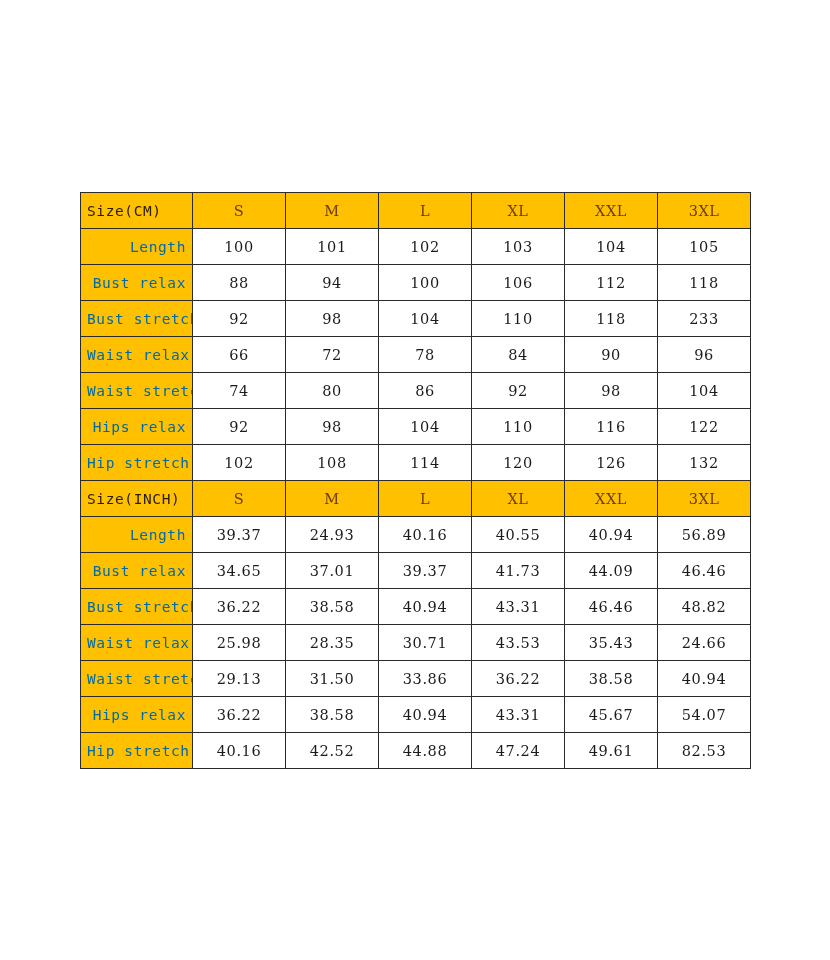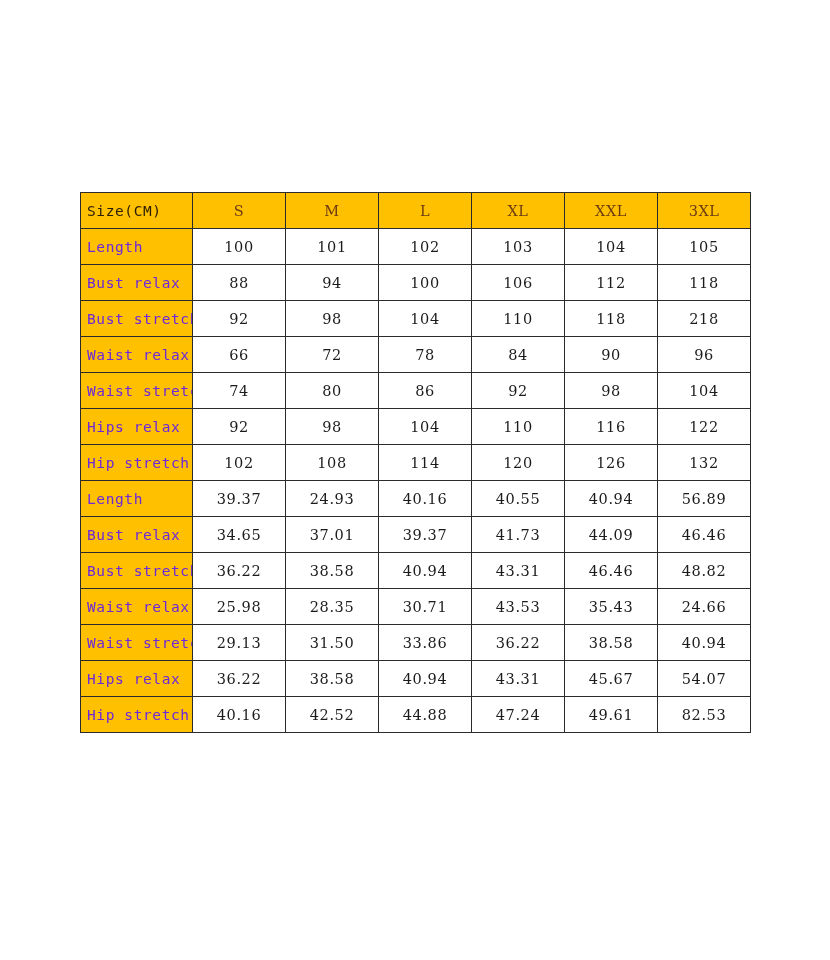--- a/index.html
+++ b/index.html
@@ -40,22 +40,22 @@
     padding: 0 6px;
     font-size: 14.5px;
     letter-spacing: 0.6px;
     white-space: nowrap;
     overflow: hidden;
   }
 
   
   td.row-label {
     background: #FFC000;
-    color: #6d28d9;
-    text-align: left;
+    color: #0369a1;
+    text-align: right;
     font-family: "DejaVu Sans Mono", "Liberation Mono", monospace;
     font-size: 14px;
     letter-spacing: 1px;
   }
 
   
   tr.section-header td {
     background: #FFC000;
   }
   tr.section-header td.row-label {
@@ -123,21 +123,21 @@
           <td class="value-cell">112</td>
           <td class="value-cell">118</td>
         </tr>
         <tr>
           <td class="row-label">Bust stretch</td>
           <td class="value-cell">92</td>
           <td class="value-cell">98</td>
           <td class="value-cell">104</td>
           <td class="value-cell">110</td>
           <td class="value-cell">118</td>
-          <td class="value-cell">218</td>
+          <td class="value-cell">233</td>
         </tr>
         <tr>
           <td class="row-label">Waist relax</td>
           <td class="value-cell">66</td>
           <td class="value-cell">72</td>
           <td class="value-cell">78</td>
           <td class="value-cell">84</td>
           <td class="value-cell">90</td>
           <td class="value-cell">96</td>
         </tr>
@@ -161,20 +161,29 @@
         </tr>
         <tr>
           <td class="row-label">Hip stretch</td>
           <td class="value-cell">102</td>
           <td class="value-cell">108</td>
           <td class="value-cell">114</td>
           <td class="value-cell">120</td>
           <td class="value-cell">126</td>
           <td class="value-cell">132</td>
         </tr>
+        <tr class="section-header">
+          <td class="row-label">Size(INCH)</td>
+          <td class="size-head">S</td>
+          <td class="size-head">M</td>
+          <td class="size-head">L</td>
+          <td class="size-head">XL</td>
+          <td class="size-head">XXL</td>
+          <td class="size-head">3XL</td>
+        </tr>
         <tr>
           <td class="row-label">Length</td>
           <td class="value-cell">39.37</td>
           <td class="value-cell">24.93</td>
           <td class="value-cell">40.16</td>
           <td class="value-cell">40.55</td>
           <td class="value-cell">40.94</td>
           <td class="value-cell">56.89</td>
         </tr>
         <tr>

